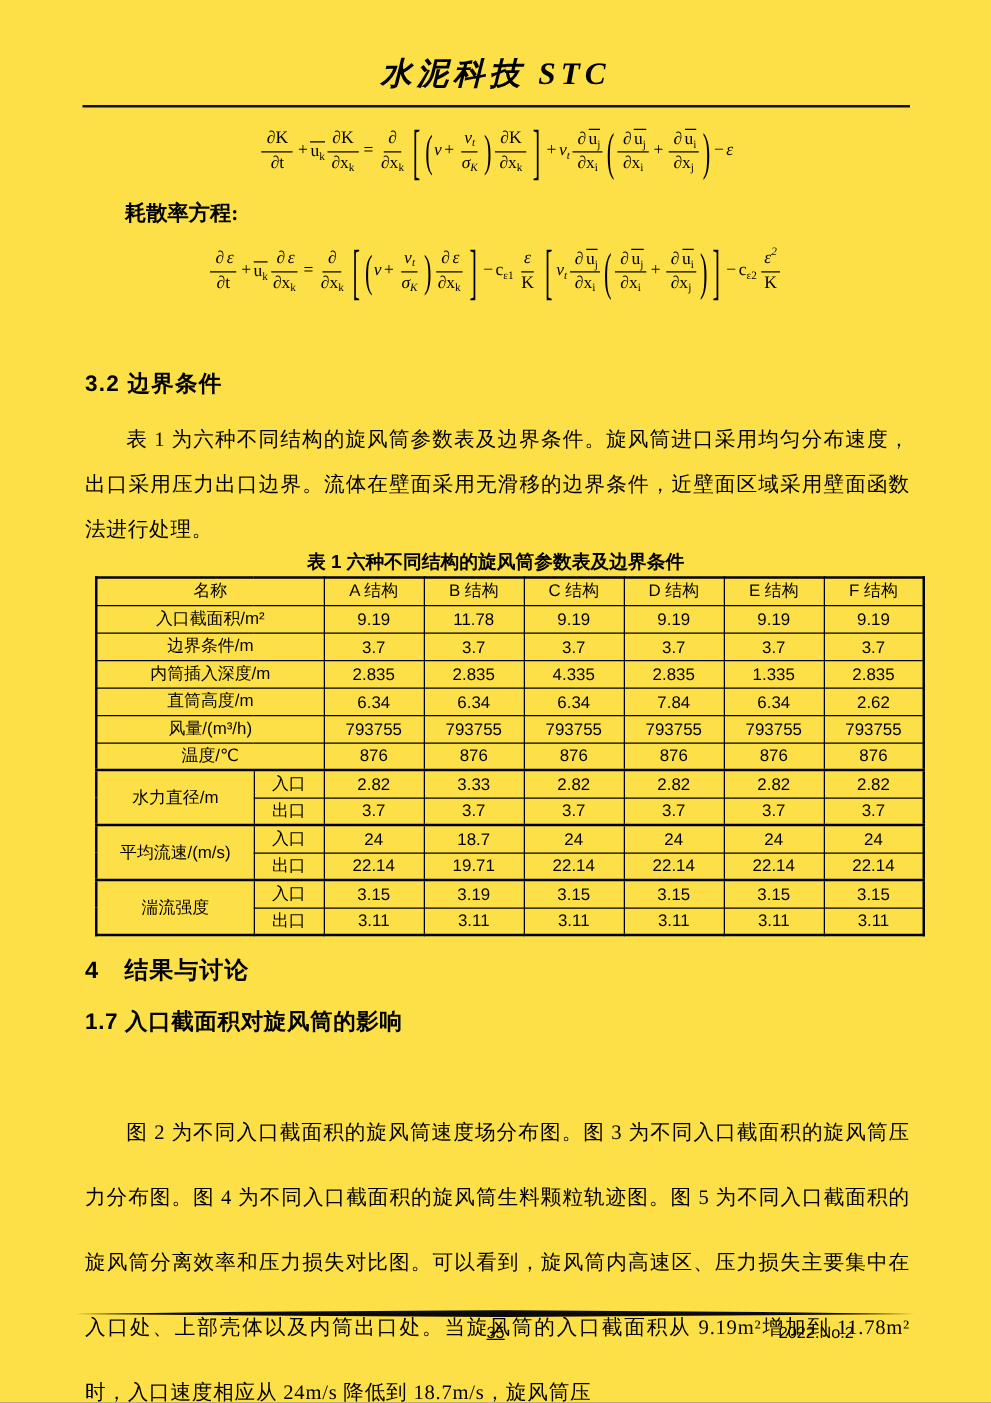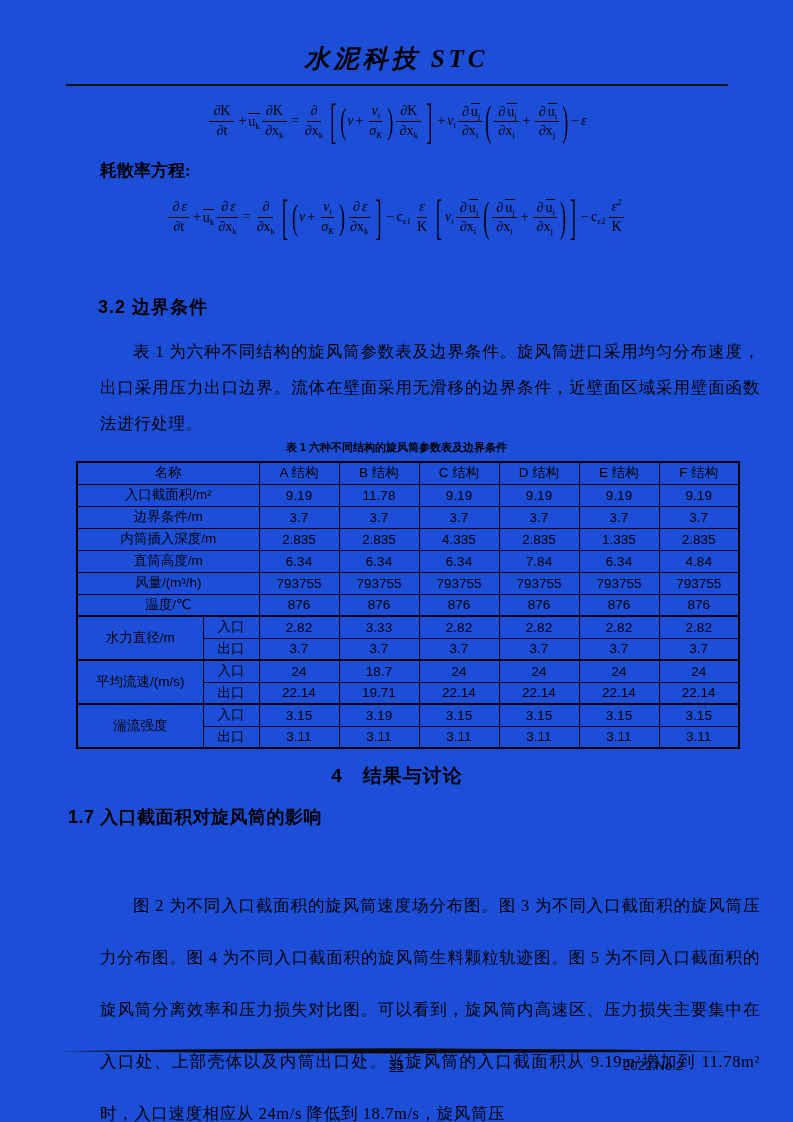--- a/index.html
+++ b/index.html
@@ -1,19 +1,19 @@
 <!DOCTYPE html>
 <html><head>
 <meta charset="utf-8">
 <style>
   * { margin:0; padding:0; box-sizing:border-box; }
   html,body { background:#888; }
   .page {
     position:relative; width:793px; height:1122px; margin:0 auto;
-    background:#1d4ed8; color:#000;
+    background:#fde047; color:#000;
     font-family:"Liberation Serif","DejaVu Serif",serif;
     overflow:hidden;
   }
   
   .journal-title {
     position:absolute; top:42px; left:0; width:100%;
     text-align:center; font-size:25px; font-style:italic; font-weight:bold;
     letter-spacing:4px; font-family:"Liberation Serif",serif;
   }
   .header-rule {
@@ -43,33 +43,33 @@
   .body-line {
     position:absolute; left:68px; width:658px;
     font-size:17px; line-height:30px;font-weight:bold;
   }
   .eps-label { top:156px; left:100px; }
   .simple-note { top:254px; text-indent:2em; letter-spacing:0.5px; }
   .heading {
     position:absolute; left:68px; width:658px;
     font-family:"Liberation Sans","DejaVu Sans",sans-serif; font-weight:bold;
   }
-  .h-32 { top:295px; font-size:18px; letter-spacing:1px;margin-left:30px; }
-  .h-4  { top:763px; font-size:19px; letter-spacing:1px;text-align:center; }
+  .h-32 { top:295px; font-size:18px; letter-spacing:1px; }
+  .h-4  { top:763px; font-size:19px; letter-spacing:1px; }
   .h-41 { top:805px; font-size:18px; letter-spacing:0.5px; }
   .para {
     position:absolute; left:68px; width:660px;
-    font-size:16.5px; text-align:justify; text-indent:2em; letter-spacing:0.6px;margin-left:32px;
+    font-size:16.5px; text-align:justify; text-indent:2em; letter-spacing:0.6px;
   }
   .para-boundary { top:334px; line-height:36px; }
   .para-results  { top:880px; line-height:52px; }
   
   .table-caption {
     position:absolute; top:440px; left:0; width:100%; text-align:center;
-    font-size:11px; font-weight:bold;
+    font-size:15px; font-weight:bold;
     font-family:"Liberation Sans","DejaVu Sans",sans-serif;
   }
   table.params {
     position:absolute; top:461px; left:63px; width:664px;
     border-collapse:collapse; table-layout:fixed;
     font-family:"Liberation Sans","DejaVu Sans",sans-serif;
     font-size:13.5px;
   }
   table.params th, table.params td {
     border:1px solid #000; height:22px; padding:0 2px;
@@ -349,21 +349,21 @@
           <td>1.335</td>
           <td>2.835</td>
         </tr>
         <tr>
           <td colspan="2">直筒高度/m</td>
           <td>6.34</td>
           <td>6.34</td>
           <td>6.34</td>
           <td>7.84</td>
           <td>6.34</td>
-          <td>4.84</td>
+          <td>2.62</td>
         </tr>
         <tr>
           <td colspan="2">风量/(m³/h)</td>
           <td>793755</td>
           <td>793755</td>
           <td>793755</td>
           <td>793755</td>
           <td>793755</td>
           <td>793755</td>
         </tr>

